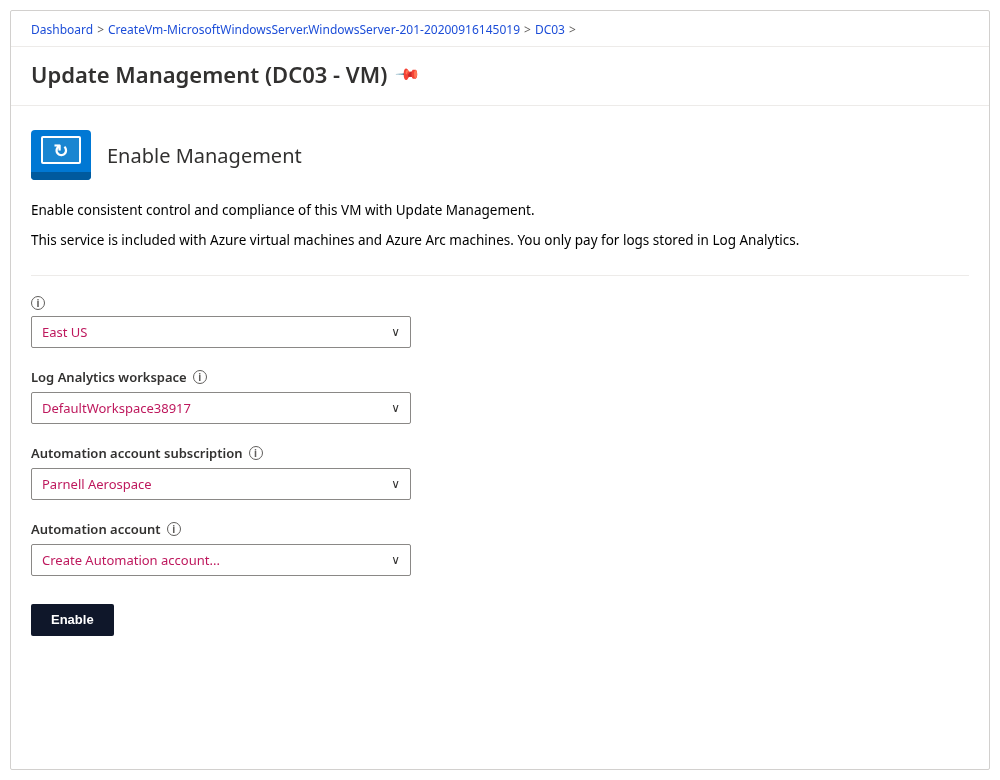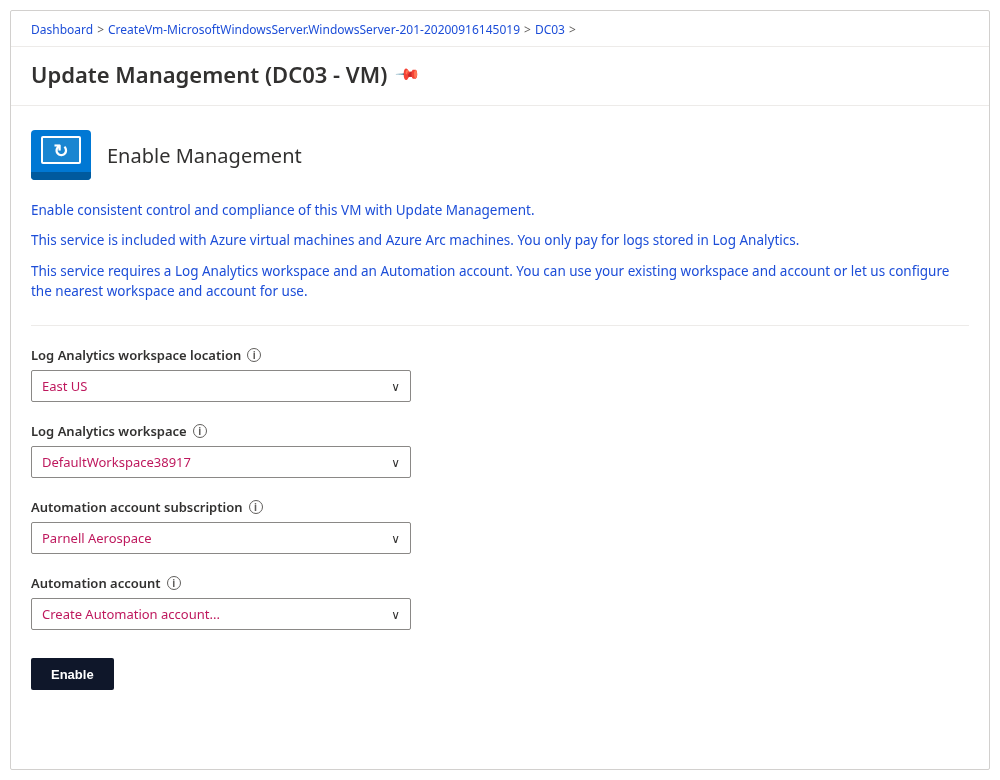--- a/index.html
+++ b/index.html
@@ -111,21 +111,21 @@
       font-size: 20px;
       font-weight: 400;
       color: #323130;
     }
     .description-block {
       margin-bottom: 24px;
     }
     .description-block p {
       margin-bottom: 10px;
       line-height: 1.5;
-      color: #1d4ed8;
+      color: #000000;
       font-size: 13.5px;
     }
     .form-divider {
       border: none;
       border-top: 1px solid #edebe9;
       margin-bottom: 20px;
     }
     .form-group {
       margin-bottom: 20px;
     }
@@ -218,29 +218,27 @@
           </div>
         </div>
       </div>
       <h2 class="service-title">Enable Management</h2>
     </div>
 
     
     <div class="description-block">
       <p>Enable consistent control and compliance of this VM with Update Management.</p>
       <p>This service is included with Azure virtual machines and Azure Arc machines. You only pay for logs stored in Log Analytics.</p>
-      <p>This service requires a Log Analytics workspace and an Automation account. You can use your existing workspace and account or let us configure the nearest workspace and account for use.</p>
     </div>
 
     <hr class="form-divider">
 
     
     <div class="form-group">
       <label class="form-label">
-        <span>Log Analytics workspace location</span>
         <span class="info-icon" title="More information">i</span>
       </label>
       <div class="dropdown">
         <span class="dropdown-value">East US</span>
         <span class="dropdown-chevron">∨</span>
       </div>
     </div>
 
     
     <div class="form-group">

